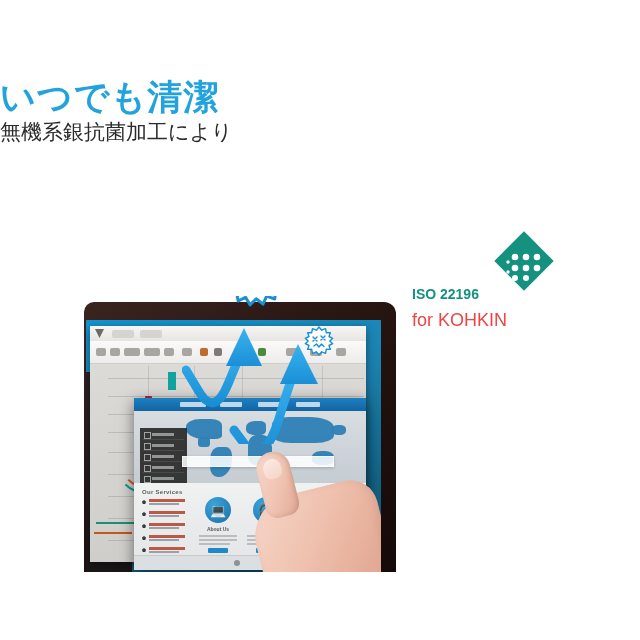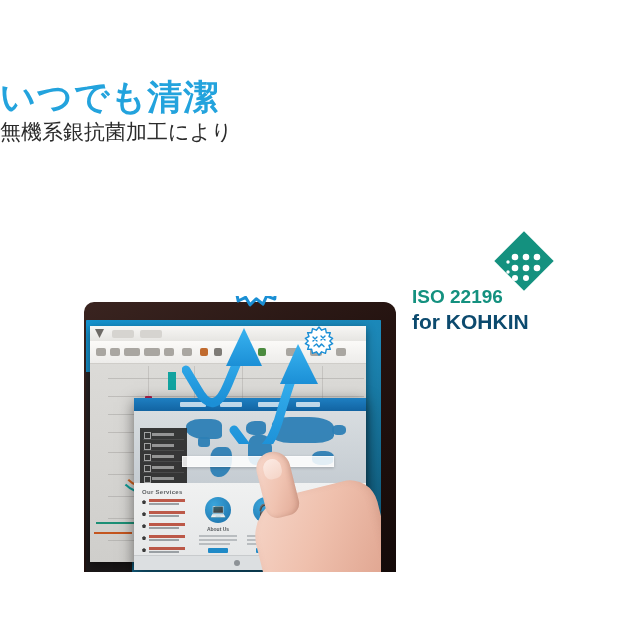--- a/index.html
+++ b/index.html
@@ -67,32 +67,32 @@
     position: absolute;
     left: 83px;
     top: 0px;
     width: 62px;
     height: 62px;
   }
   .siaa-iso {
     position: absolute;
     left: 2px;
     top: 56px;
-    font-size: 19px;
+    font-size: 14px;
     font-weight: bold;
     color: #14917F;
     letter-spacing: 0px;
   }
   .siaa-kohkin {
     position: absolute;
     left: 2px;
     top: 80px;
-    font-size: 21px;
-    font-weight: bold;
-    color: #0c4a6e;
+    font-size: 18px;
+    font-weight: normal;
+    color: #ef4444;
     letter-spacing: 0px;
   }
 
   
   .photo {
     position: absolute;
     left: 84px;
     top: 296px;
     width: 312px;
     height: 276px;

